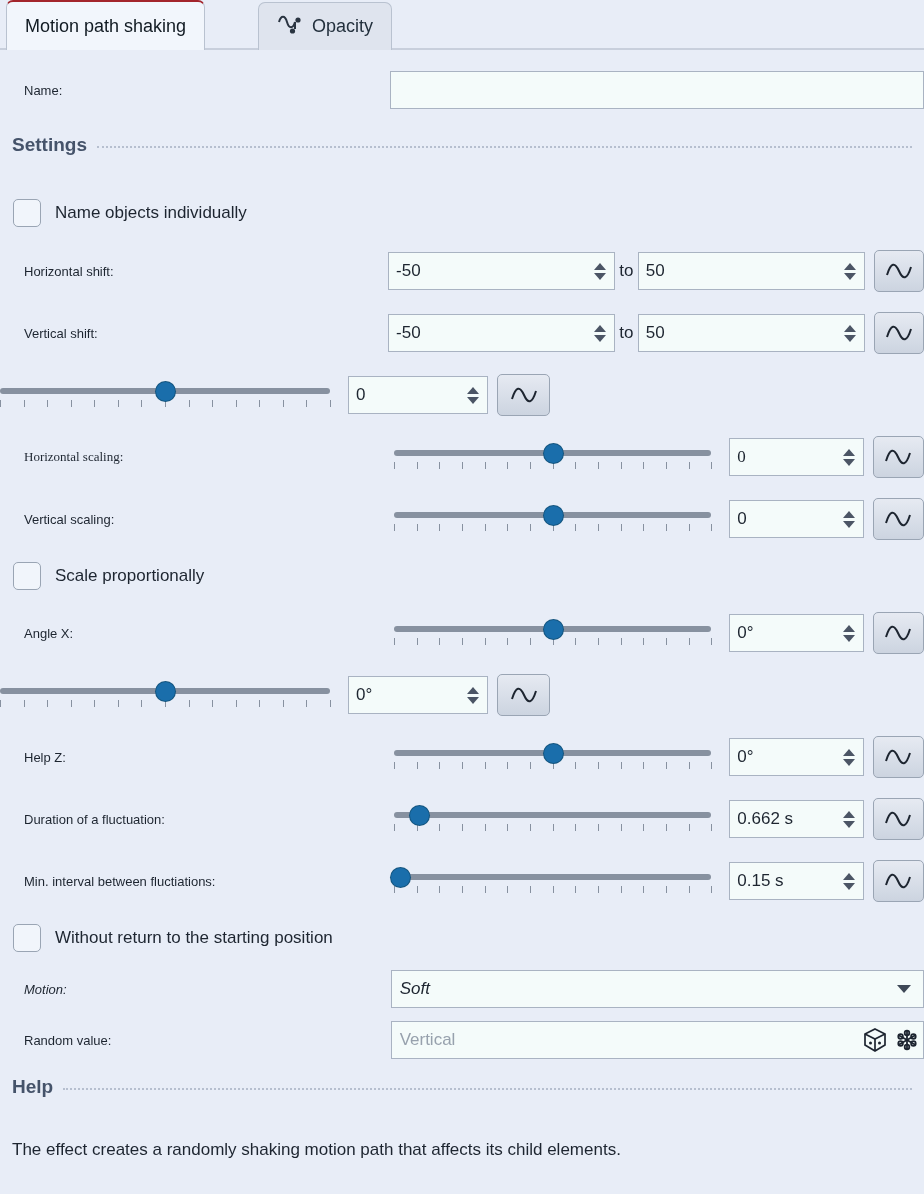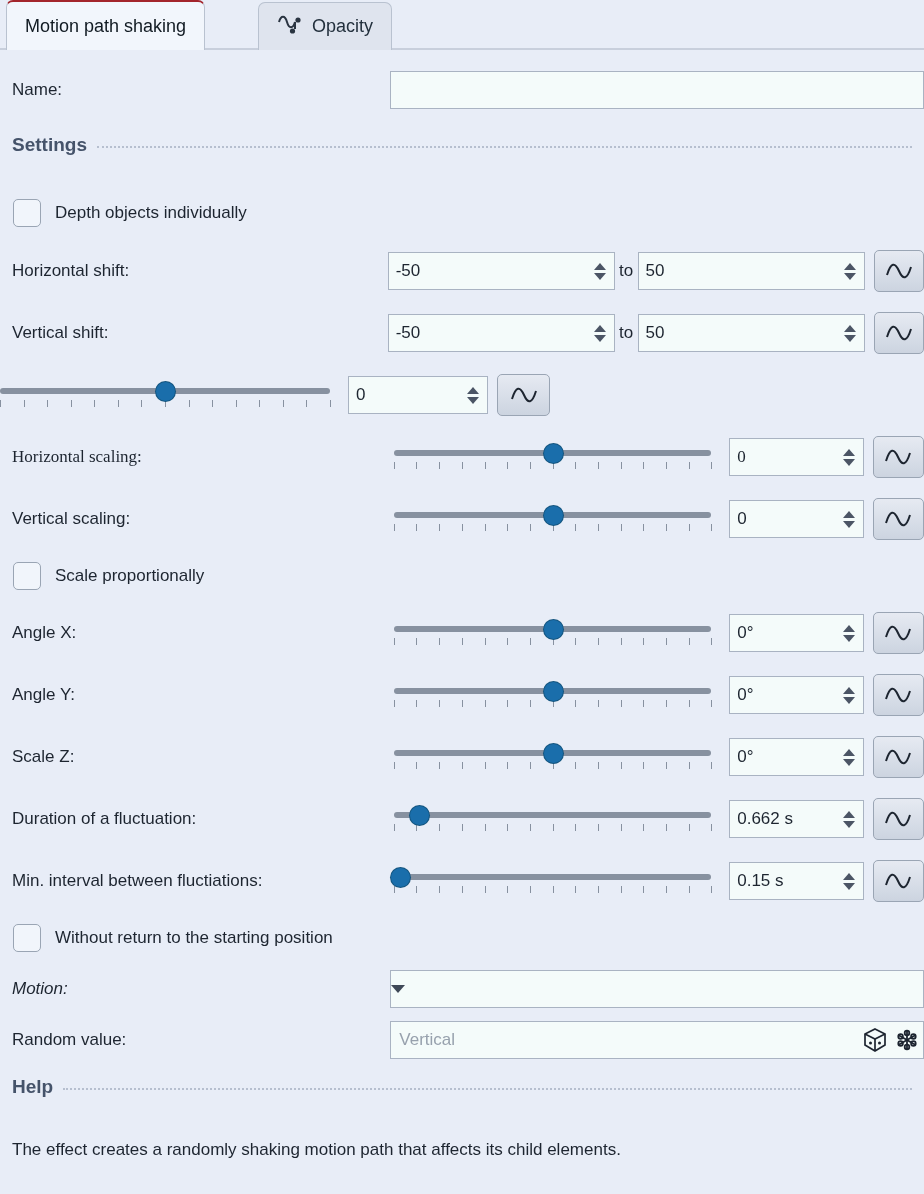--- a/index.html
+++ b/index.html
@@ -65,23 +65,23 @@
   .row {
     position: absolute;
     left: 0;
     width: 924px;
     height: 44px;
     display: flex;
     align-items: center;
   }
   .label {
     width: 409px;
-    padding-left: 12px;
-    box-sizing: border-box;
-    font-size: 17px;
+    padding-left: 24px;
+    box-sizing: border-box;
+    font-size: 13px;
     color: #1d2530;
     white-space: nowrap;
   }
 
   
   .section {
     position: absolute;
     left: 0;
     width: 924px;
     display: flex;
@@ -318,21 +318,21 @@
     <input class="textinput" style="width: 560px;" type="text" placeholder="">
   </div>
 
   <div class="section" style="top:134px;justify-content:flex-end;">
     <span class="section-title">Settings</span>
     <span class="section-dots"></span>
   </div>
 
   <div class="checkrow" style="top:196px;">
     <span class="checkbox"></span>
-    <span class="ctext">Depth objects individually</span>
+    <span class="ctext">Name objects individually</span>
   </div>
 
   <div class="row" style="top:249px;">
     <div class="label">Horizontal shift:</div>
     <div class="spin" style="width:240px;">
       <span class="spin-val">-50</span>
       <span class="spin-btns">
         <span class="arrow-up"></span>
         <span class="arrow-down"></span>
       </span>
@@ -522,21 +522,20 @@
       </span>
     </div>
     <div class="wavebtn" style="margin-left:9px;">
       <svg width="30" height="22" viewBox="0 0 30 22">
           <path d="M3,15 C7,2 11,2 15,11 C19,20 23,20 27,7" fill="none" stroke="#1d2530" stroke-width="2"></path>
         </svg>
     </div>
   </div>
 
   <div class="row" style="top:673px;">
-    <div class="label">Angle Y:</div>
     <div class="slider">
       <div class="track"></div>
       <div class="ticks">
           <i style="left: 0%;"></i>
           <i style="left: 7.14286%;"></i>
           <i style="left: 14.2857%;"></i>
           <i style="left: 21.4286%;"></i>
           <i style="left: 28.5714%;"></i>
           <i style="left: 35.7143%;"></i>
           <i style="left: 42.8571%;"></i>
@@ -559,21 +558,21 @@
       </span>
     </div>
     <div class="wavebtn" style="margin-left:9px;">
       <svg width="30" height="22" viewBox="0 0 30 22">
           <path d="M3,15 C7,2 11,2 15,11 C19,20 23,20 27,7" fill="none" stroke="#1d2530" stroke-width="2"></path>
         </svg>
     </div>
   </div>
 
   <div class="row" style="top:735px;">
-    <div class="label">Scale Z:</div>
+    <div class="label">Help Z:</div>
     <div class="slider">
       <div class="track"></div>
       <div class="ticks">
           <i style="left: 0%;"></i>
           <i style="left: 7.14286%;"></i>
           <i style="left: 14.2857%;"></i>
           <i style="left: 21.4286%;"></i>
           <i style="left: 28.5714%;"></i>
           <i style="left: 35.7143%;"></i>
           <i style="left: 42.8571%;"></i>
@@ -677,20 +676,21 @@
   </div>
 
   <div class="checkrow" style="top:921px;">
     <span class="checkbox"></span>
     <span class="ctext">Without return to the starting position</span>
   </div>
 
   <div class="row" style="top:967px;font-style:italic;">
     <div class="label">Motion:</div>
     <div class="combo" style="width:560px;">
+      <span class="cval">Soft</span>
       <span class="caret"></span>
     </div>
   </div>
 
   <div class="row" style="top:1018px;">
     <div class="label">Random value:</div>
     <div class="randomfield" style="width:560px;">
       <span class="rval">Vertical</span>
       <span class="icnbtn">
         <svg width="26" height="26" viewBox="0 0 26 26">

